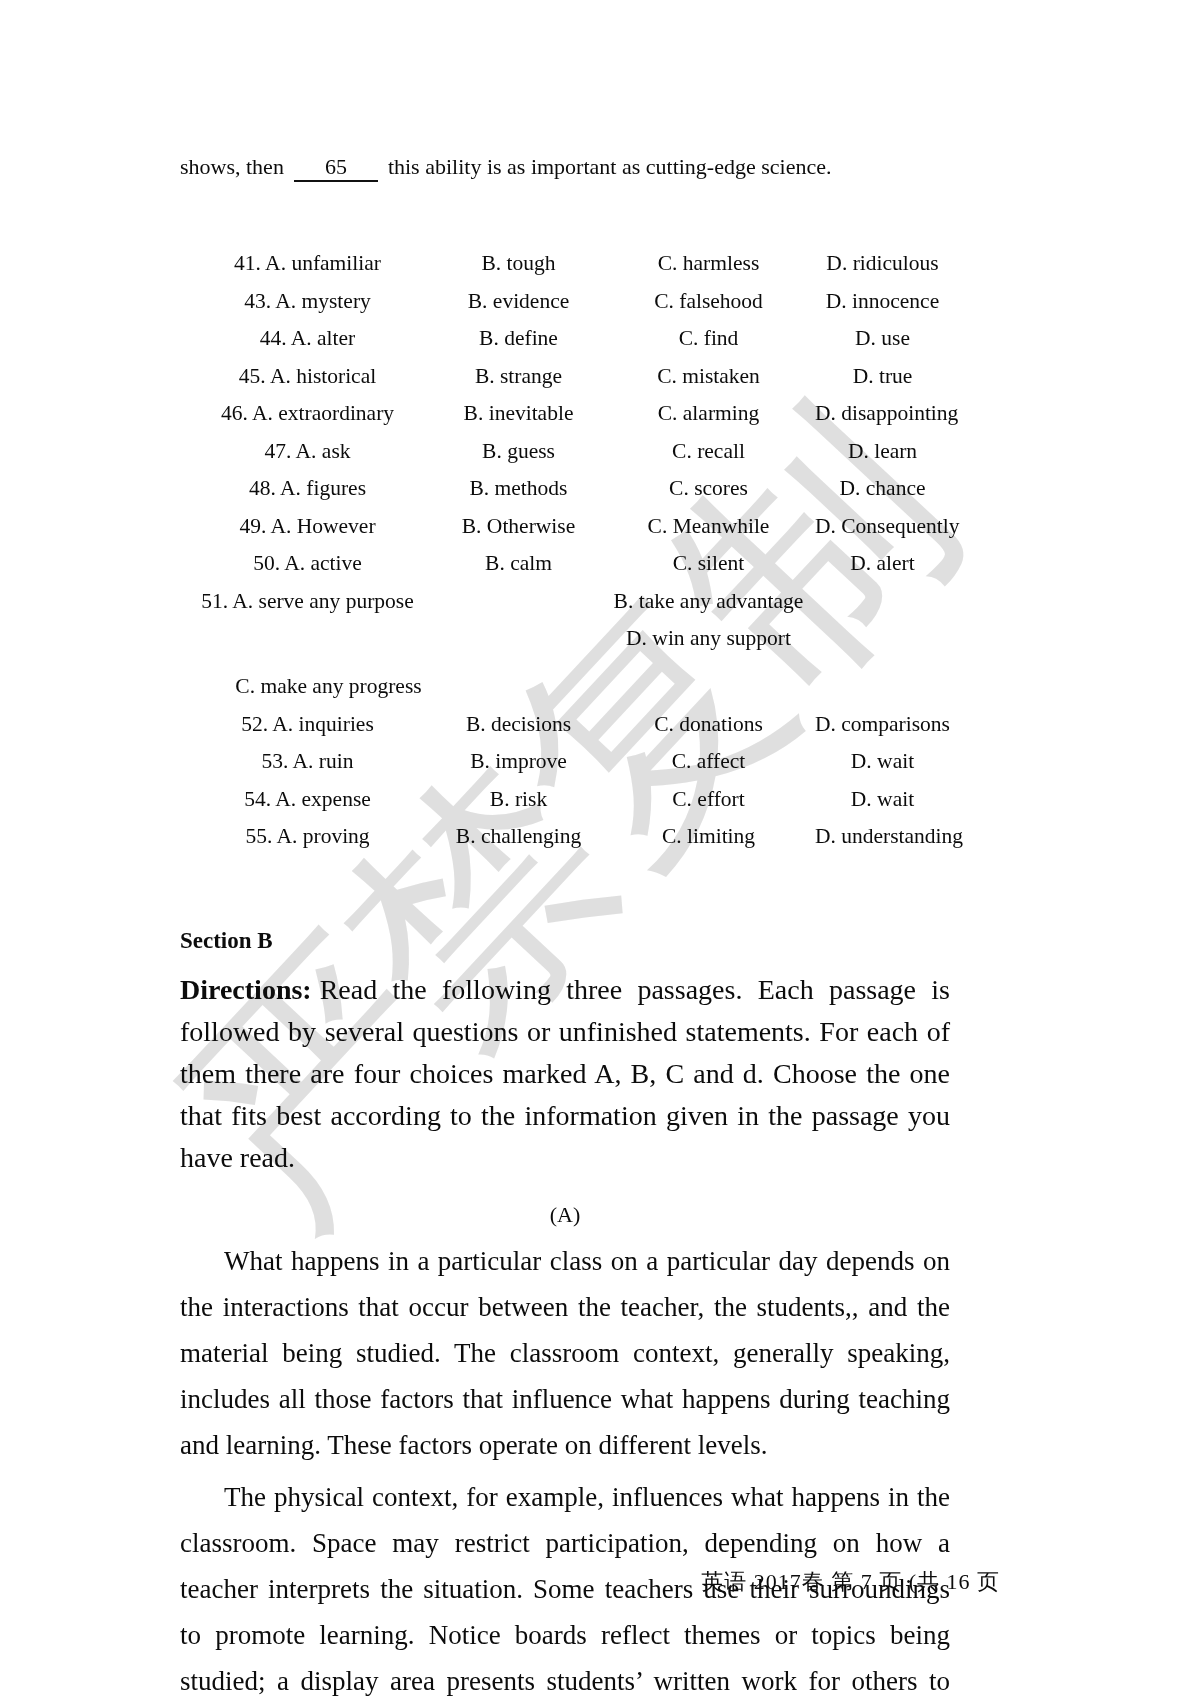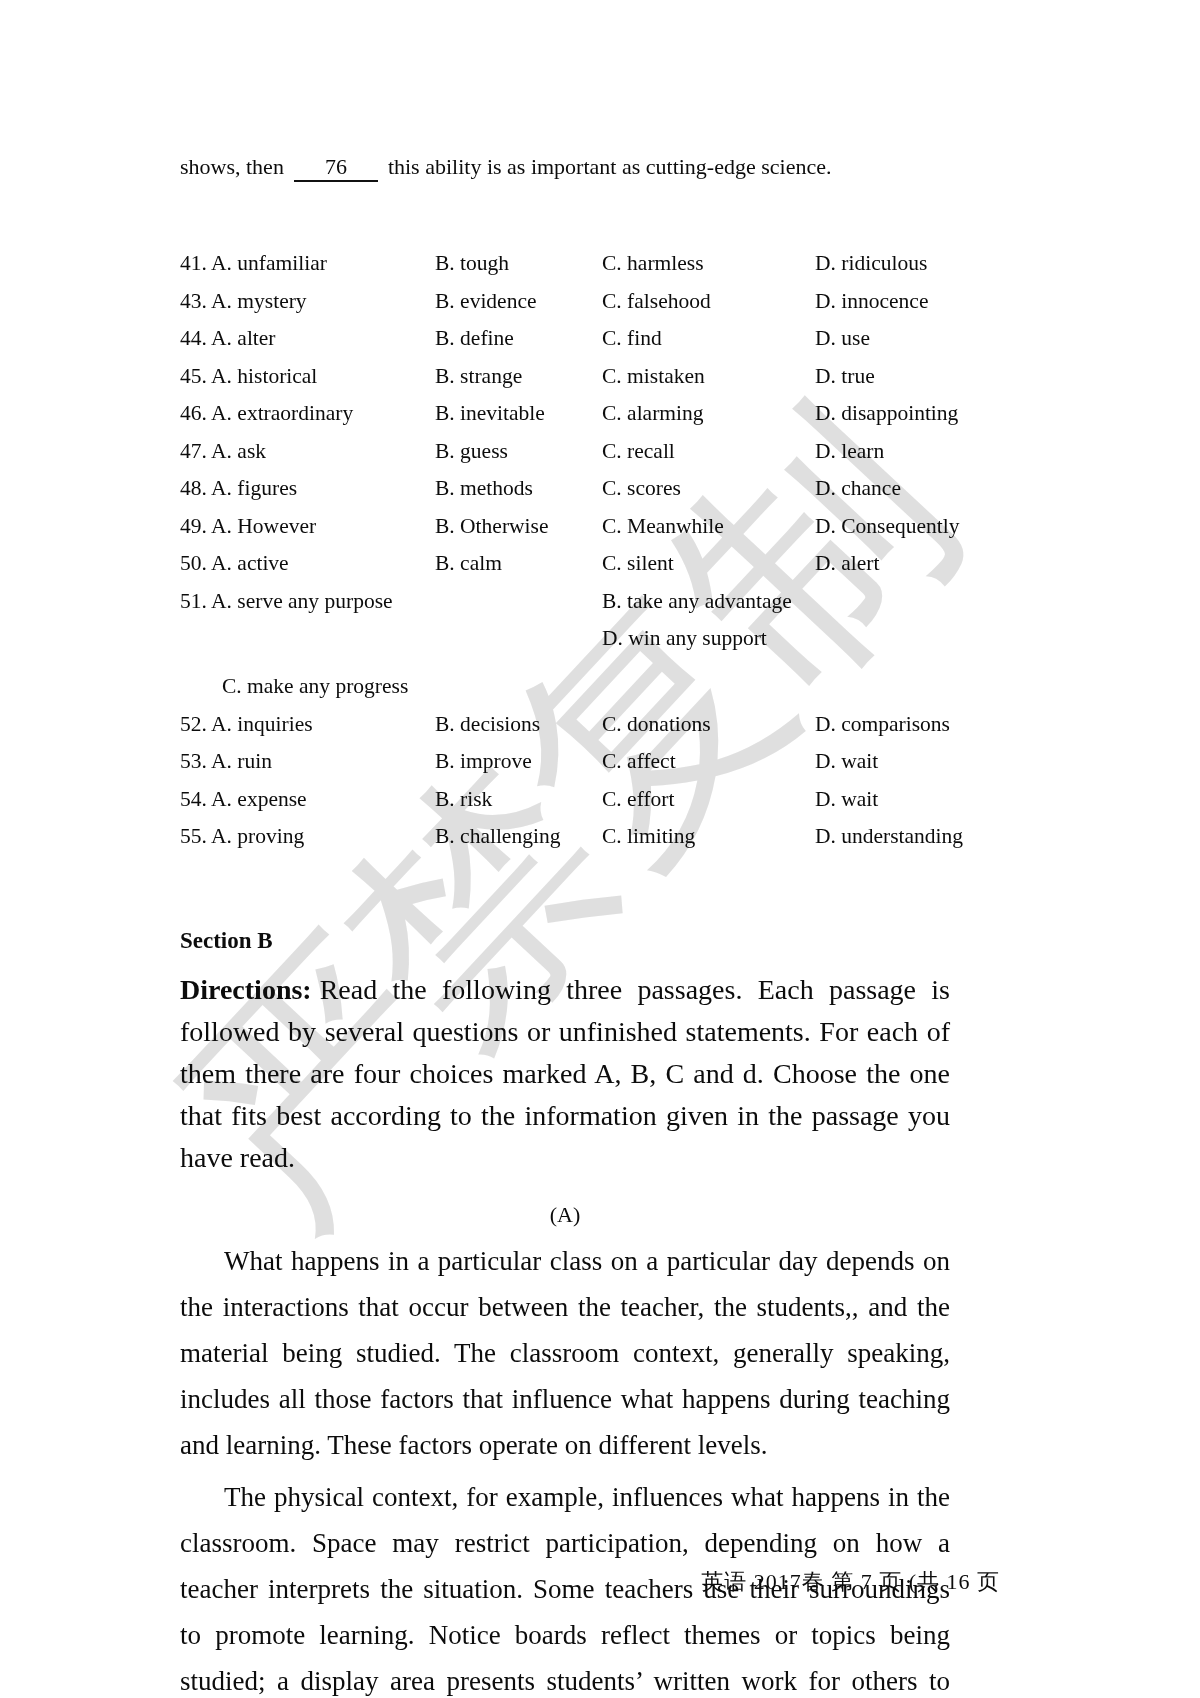--- a/index.html
+++ b/index.html
@@ -23,21 +23,21 @@
   .content {
     position:absolute; left:180px; top:152px; width:770px; z-index:1;
   }
   .cloze { font-size:22px; line-height:30px; }
   .blank {
     display:inline-block; min-width:84px;
     border-bottom:2px solid #111;
     text-align:center; margin:0 10px; padding:0 4px 1px 4px;
     line-height:24px;
   }
-  .q-grid { margin-top:63px; font-size:21.5px; }
+  .q-grid { margin-top:63px; font-size:21.5px;text-align:center; }
   .q-row { display:flex; line-height:37.5px; white-space:nowrap; }
   .cell { flex:0 0 auto; overflow:visible; }
   .cell-a { width:255px; }
   .cell-b { width:167px; }
   .cell-c { width:213px; }
   .cell-d { flex:1 1 auto; }
   .q-row.indent .cell-a { padding-left:42px;margin-top:48px; }
   .section-title { margin-top:70px; font-size:23px; font-weight:bold; line-height:30px; }
   .directions { margin-top:13px; font-size:28px; line-height:42px; text-align:justify; }
   .directions .lbl { font-weight:bold; margin-right:8px; }
@@ -53,21 +53,21 @@
 </style>
 </head>
 <body>
 
 <div class="page">
 
   <div class="watermark">严禁复制</div>
 
   <div class="content">
 
-    <div class="cloze"><span>shows, then</span><span class="blank">76</span><span>this ability is as important as cutting-edge science.</span></div>
+    <div class="cloze"><span>shows, then</span><span class="blank">65</span><span>this ability is as important as cutting-edge science.</span></div>
 
     <div class="q-grid">
         <div class="q-row">
     <span class="cell cell-a">41. A. unfamiliar</span>
     <span class="cell cell-b">B. tough</span>
     <span class="cell cell-c">C. harmless</span>
     <span class="cell cell-d">D. ridiculous</span>
   </div>
         <div class="q-row">
     <span class="cell cell-a">43. A. mystery</span>

